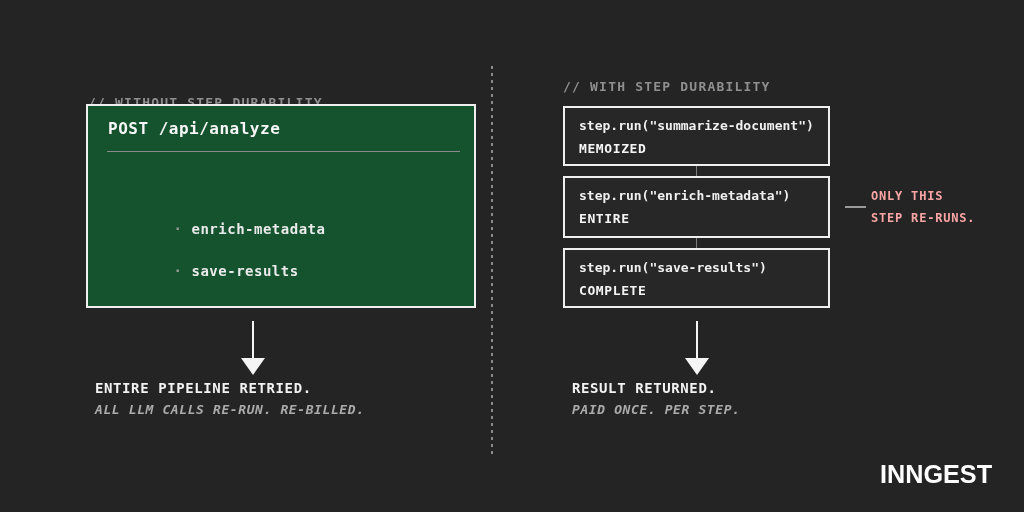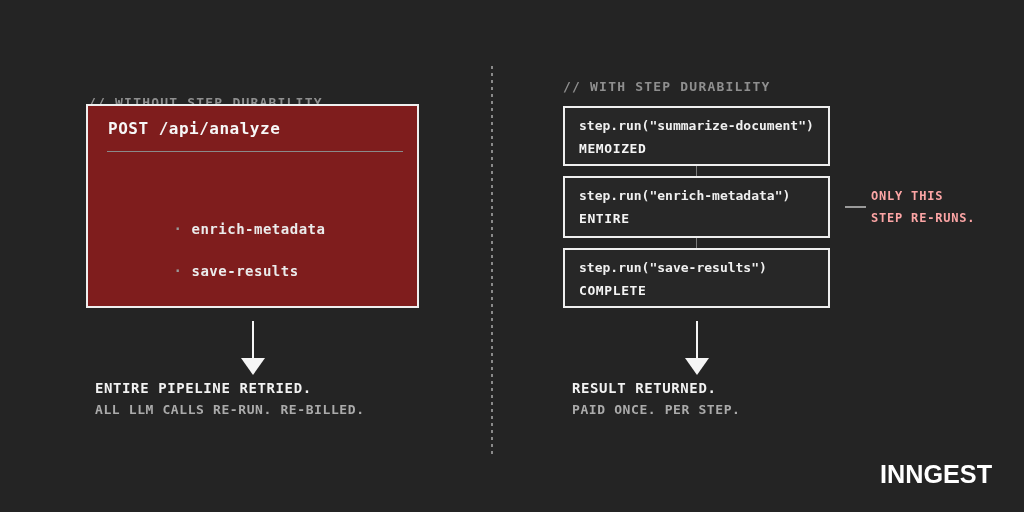--- a/index.html
+++ b/index.html
@@ -10,22 +10,22 @@
   }
   .comment {
     position:absolute; font-size:13px; font-weight:bold;
     color:#8f8f8f; letter-spacing:1.2px; white-space:pre;margin-top:29px;
   }
   .comment.left  { left:88px;  top:66px; }
   .comment.right { left:563px; top:50px; }
 
   
   .pipeline-box {
-    position:absolute; left:86px; top:104px; width:333px; height:204px;
-    border:2px solid #efefef; background:#7f1d1d; box-sizing:border-box;
+    position:absolute; left:86px; top:104px; width:390px; height:204px;
+    border:2px solid #efefef; background:#14532d; box-sizing:border-box;
   }
   .box-title {
     position:absolute; left:20px; top:13px;
     font-size:16px; font-weight:bold; color:#f7f7f7; letter-spacing:0.5px; white-space:pre;
   }
   .box-divider {
     position:absolute; left:19px; right:14px; top:45px;
     height:1px; background:#8a8a8a;
   }
   .pipeline-item {
@@ -42,21 +42,21 @@
   
   .result-primary {
     position:absolute; font-size:14px; font-weight:bold;
     color:#f2f2f2; letter-spacing:0.6px; white-space:pre;
   }
   .result-secondary {
     position:absolute; font-size:13px; font-weight:bold;
     color:#ababab; letter-spacing:0.6px; white-space:pre;
   }
   .lp { left:95px; }  .rp { left:572px; }
-  .row1 { top:380px; } .row2 { top:402px; }
+  .row1 { top:380px; } .row2 { top:402px;font-style:italic; }
 
   
   .center-divider {
     position:absolute; left:491px; top:66px; width:2px; height:392px;
     background:repeating-linear-gradient(to bottom,#8a8a8a 0 3px,transparent 3px 7px);
   }
 
   
   .step-box {
     position:absolute; left:563px; width:267px;

